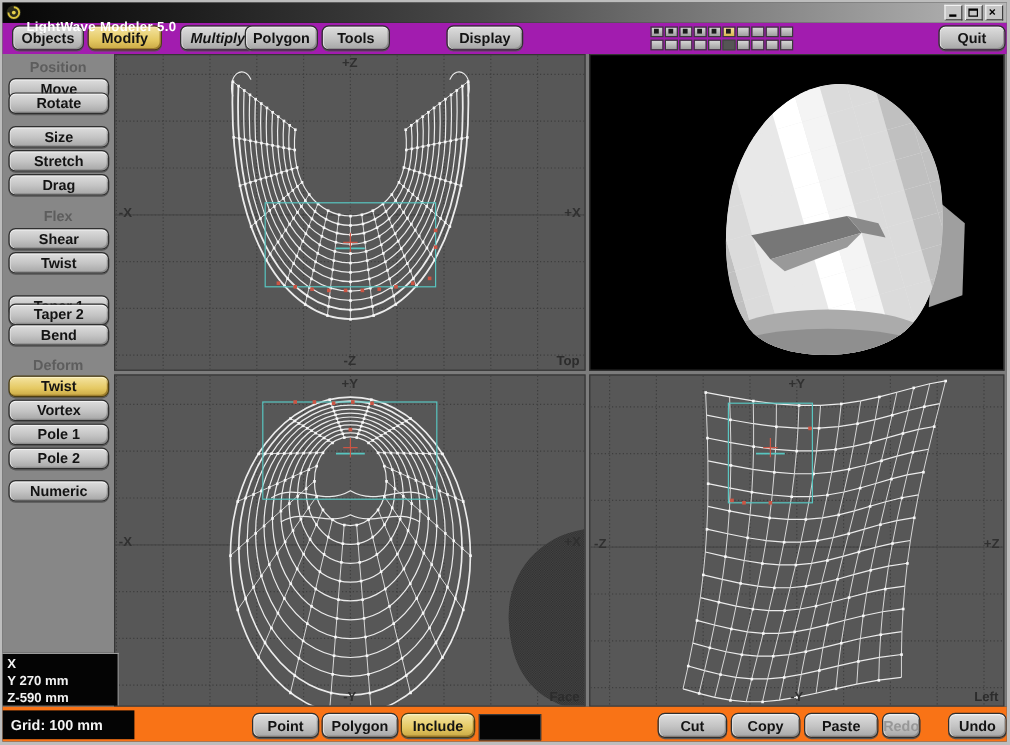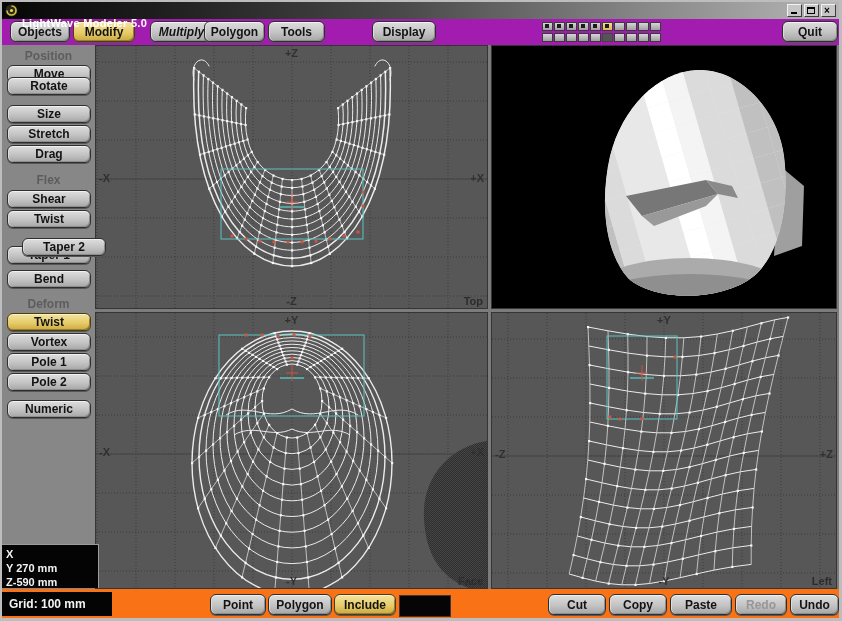--- a/index.html
+++ b/index.html
@@ -134,21 +134,21 @@
     <button class="lwbtn side-btn" style="top:20px;">Move</button>
     <button class="lwbtn side-btn" style="top:32px;">Rotate</button>
     <button class="lwbtn side-btn" style="top:60px;">Size</button>
     <button class="lwbtn side-btn" style="top:80px;">Stretch</button>
     <button class="lwbtn side-btn" style="top:100px;">Drag</button>
 
     <div class="sec-title" style="top:128px;">Flex</div>
     <button class="lwbtn side-btn" style="top:145px;">Shear</button>
     <button class="lwbtn side-btn" style="top:165px;">Twist</button>
     <button class="lwbtn side-btn" style="top:201px;">Taper 1</button>
-    <button class="lwbtn side-btn" style="top:193px;margin-left:15px;">Taper 2</button>
+    <button class="lwbtn side-btn" style="top:208px;">Taper 2</button>
     <button class="lwbtn side-btn" style="top:225px;">Bend</button>
 
     <div class="sec-title" style="top:252px;">Deform</div>
     <button class="lwbtn side-btn active" style="top:268px;">Twist</button>
     <button class="lwbtn side-btn" style="top:288px;">Vortex</button>
     <button class="lwbtn side-btn" style="top:308px;">Pole 1</button>
     <button class="lwbtn side-btn" style="top:328px;">Pole 2</button>
 
     <button class="lwbtn side-btn" style="top:355px;">Numeric</button>
   </div>
@@ -1040,21 +1040,21 @@
     </div>
   </div>
 
   <div class="bottombar">
     <button class="lwbtn bb-btn" style="left:208px;width:56px;">Point</button>
     <button class="lwbtn bb-btn" style="left:266px;width:64px;">Polygon</button>
     <button class="lwbtn bb-btn active" style="left:332px;width:62px;">Include</button>
     <button class="lwbtn bb-btn" style="left:546px;width:58px;">Cut</button>
     <button class="lwbtn bb-btn" style="left:607px;width:58px;">Copy</button>
     <button class="lwbtn bb-btn" style="left:668px;width:62px;">Paste</button>
-    <button class="lwbtn bb-btn disabled" style="left:733px;width:52px;">Redo</button>
+    <button class="lwbtn bb-btn disabled" style="left:733px;width:32px;">Redo</button>
     <button class="lwbtn bb-btn" style="left:788px;width:49px;">Undo</button>
   </div>
   <div class="volbox"></div>
 
   <div class="coordbox">
     <div>X</div>
     <div>Y 270 mm</div>
     <div>Z-590 mm</div>
   </div>
   <div class="gridbox">Grid: 100 mm</div>

